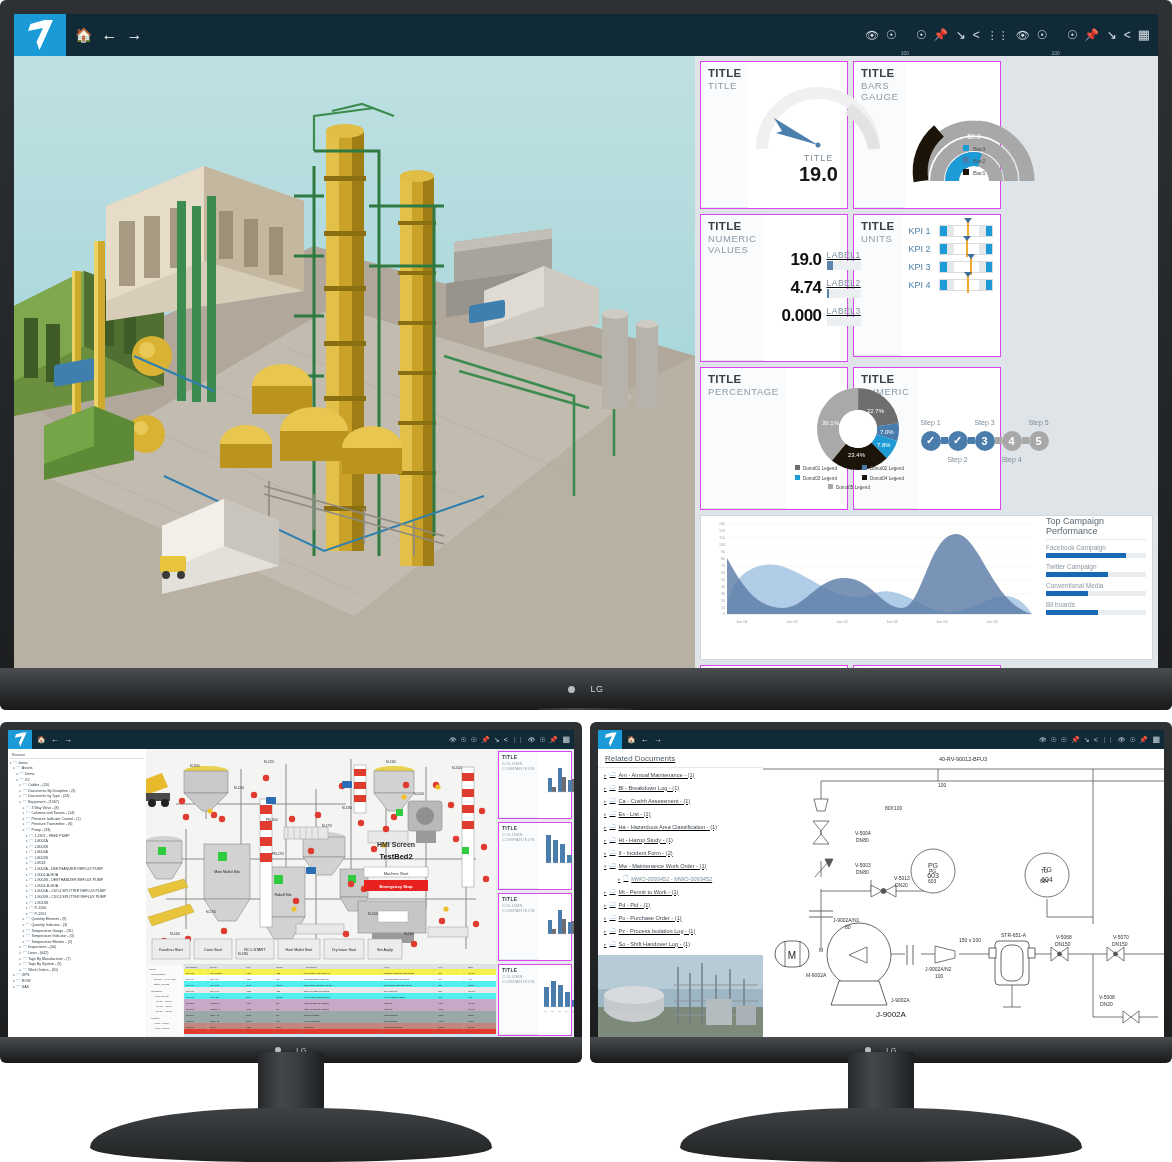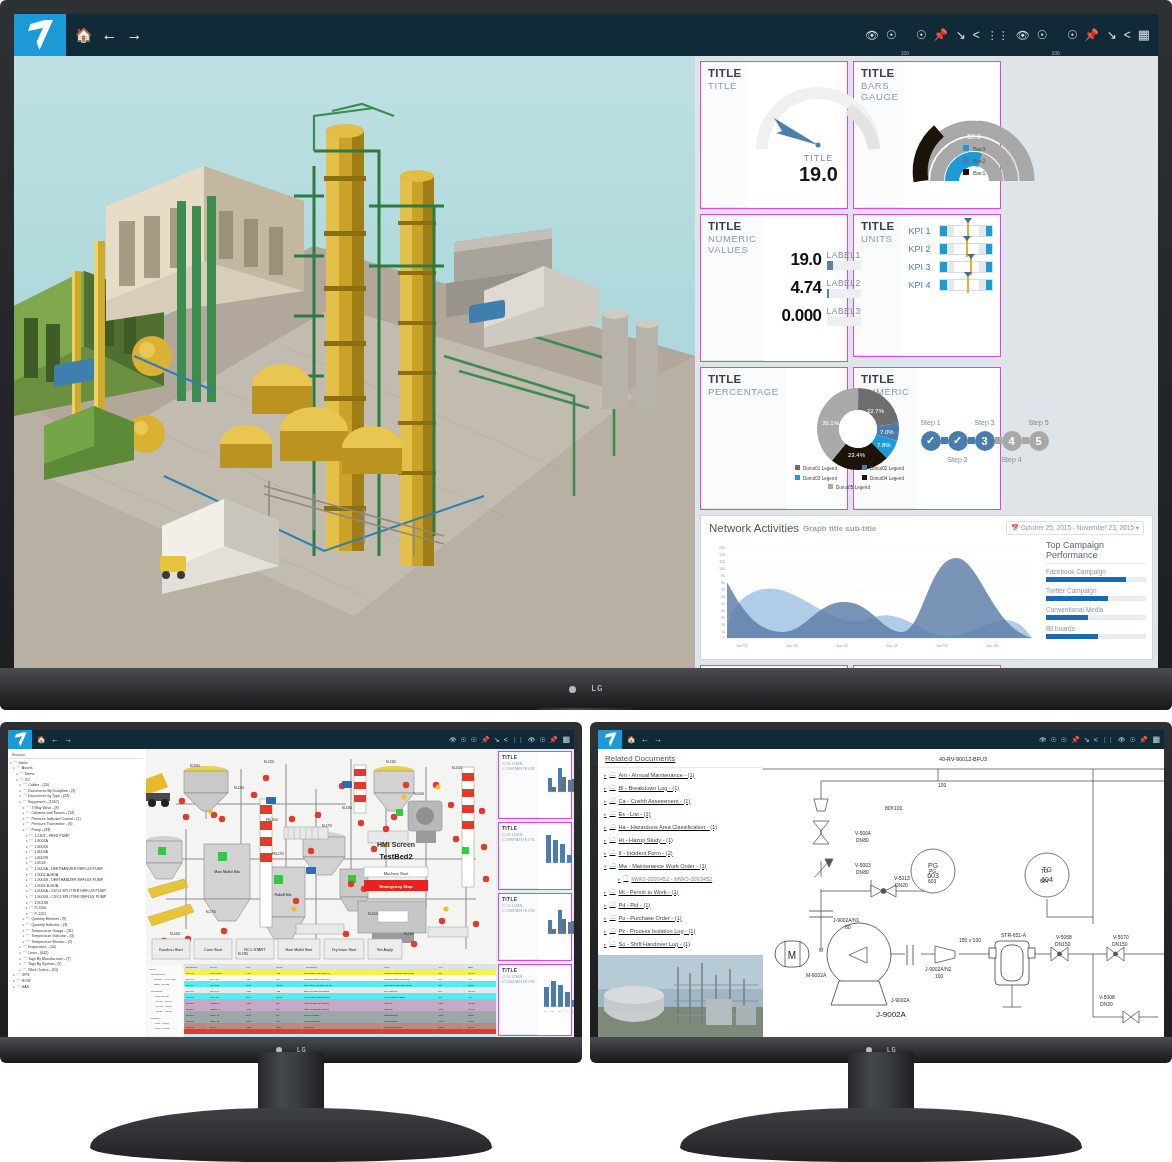--- a/index.html
+++ b/index.html
@@ -12,21 +12,21 @@
   .mon-frame {
     position:absolute; inset:0; border-radius:6px;
     background:linear-gradient(180deg,#2e3134 0%,#1b1d1f 100%);
   }
   .mon-screen { position:absolute; overflow:hidden; background:#000; }
   .mon-chin {
     position:absolute; left:0; right:0; border-radius:0 0 6px 6px;
     background:linear-gradient(180deg,#4a4d50 0%,#2a2c2e 60%,#18191b 100%);
     display:flex; align-items:center; justify-content:center;
   }
-  .lg-logo { color:#cfd2d4; font-size:9px; letter-spacing:.5px; display:flex; align-items:center; gap:15px;font-family:Liberation Mono, monospace; }
+  .lg-logo { color:#cfd2d4; font-size:9px; letter-spacing:.5px; display:flex; align-items:center; gap:15px; }
   .lg-dot { width:7px; height:7px; border-radius:50%; background:#b9bcbe; display:inline-block; }
   .stand-neck { position:absolute; background:linear-gradient(90deg,#26282a,#45484b 35%,#3a3d40 60%,#1e2022); }
   .stand-base {
     position:absolute; background:linear-gradient(180deg,#3e4144,#202223);
     border-radius:50%/80% 80% 30% 30%;
   }
   
   .app { position:absolute; inset:0; background:#e9edf0; }
   .topbar { display:flex; align-items:stretch; background:#102a37; width:100%; }
   .logo-tile { background:#1a9bd7; display:flex; align-items:center; justify-content:center; flex:0 0 auto; }
@@ -43,21 +43,21 @@
   .card-t { font-size:11.5px; font-weight:bold; color:#3a3f44; letter-spacing:.3px; }
   .card-s { font-size:9.5px; color:#8a99a6; letter-spacing:.6px; margin-top:1px; }
   .card-bd { flex:1; position:relative; padding:4px; }
   
   .meter-wrap { position:relative; width:100%; height:100%; display:flex; flex-direction:column; align-items:center; justify-content:center;}
   .meter-units { font-size:9px; color:#7d8c99; letter-spacing:1px; }
   .meter-val { font-size:20px; font-weight:bold; color:#15181b; }
   
   .nv-row { display:flex; align-items:center; gap:5px; margin:4px 2px; }
   .nv-num { font-size:17px; font-weight:bold; color:#0d0f11; width:52px; text-align:right; letter-spacing:-.5px;}
-  .nv-right { flex:1; }
+  .nv-right { flex:1;text-decoration:underline; }
   .nv-lab { font-size:8.5px; color:#7c8d9c; letter-spacing:.5px; }
   .nv-bar { height:9px; background:#eceff1; margin-top:1px; position:relative; }
   .nv-fill { position:absolute; left:0; top:0; bottom:0; background:#5b84ad; }
   
   .kpi-row { display:flex; align-items:center; gap:5px; margin:6px 3px; position:relative;}
   .kpi-lab { font-size:9px; color:#4a7fa5; width:26px; }
   .kpi-track { flex:1; height:12px; background:#fff; border:1px solid #d9dde0; display:flex; position:relative;}
   .kpi-blue { width:12%; background:#1d9bd7; }
   .kpi-grey1 { width:14%; background:#e4e8ea; }
   .kpi-mid { flex:1; background:#fff; }
@@ -529,29 +529,20 @@
               <div class="step-conn off"></div>
               <div class="step">
                 <div class="step-lbl up">Step 5</div>
                 <div class="step-c step-off">5</div>
               </div>
             </div>
           </div>
         </div>
 
         <div class="na-card" style="width:453px;height:145px;">
-          <div class="na-hd">
-            <div class="na-title">Network Activities</div>
-            <div class="na-sub">Graph title sub-title</div>
-            <div class="na-date">
-              <span>📅</span>
-              <span>October 25, 2015 - November 23, 2015</span>
-              <span>▾</span>
-            </div>
-          </div>
           <div class="na-body">
             <div class="na-chart">
               <svg width="330" height="112" viewBox="0 0 330 112">
                 <g stroke="#eceef0" stroke-width=".5">
                   <line x1="20" y1="8" x2="325" y2="8"></line>
                     <line x1="20" y1="22" x2="325" y2="22"></line>
                   <line x1="20" y1="36" x2="325" y2="36"></line>
                     <line x1="20" y1="50" x2="325" y2="50"></line>
                   <line x1="20" y1="64" x2="325" y2="64"></line>
                     <line x1="20" y1="78" x2="325" y2="78"></line>

